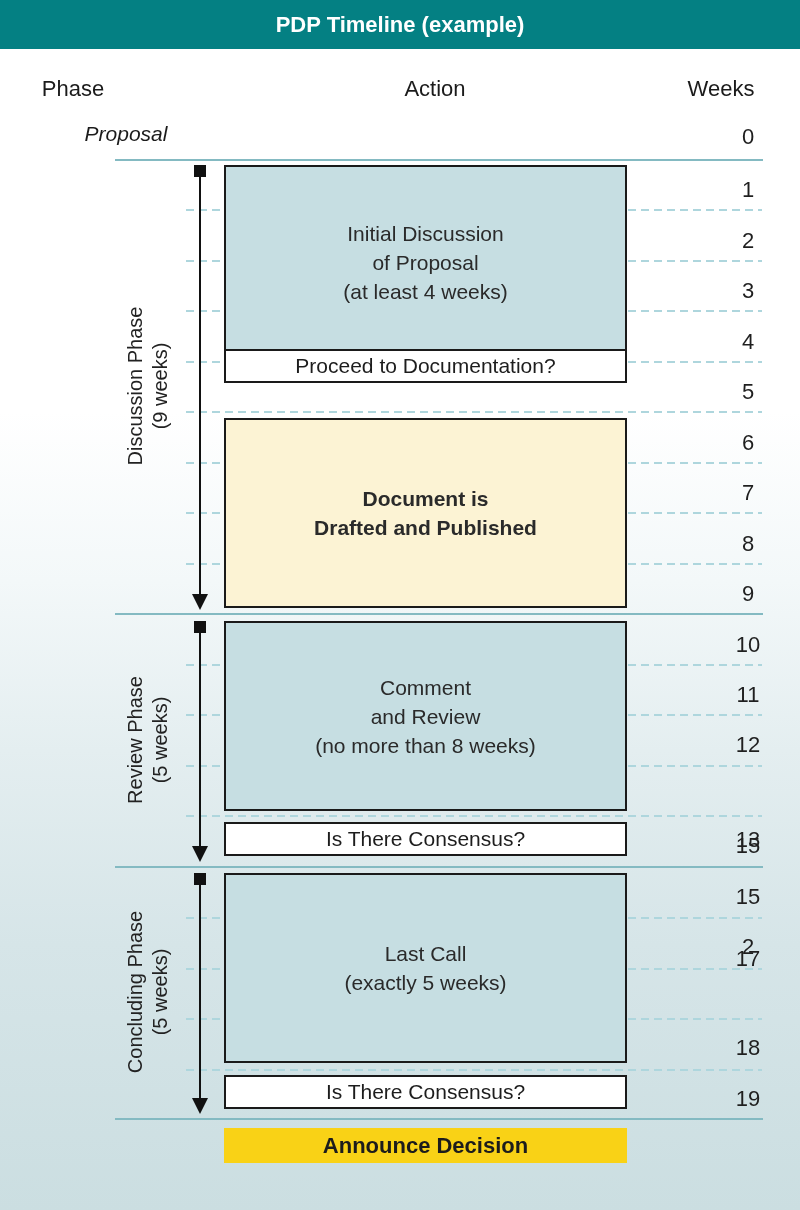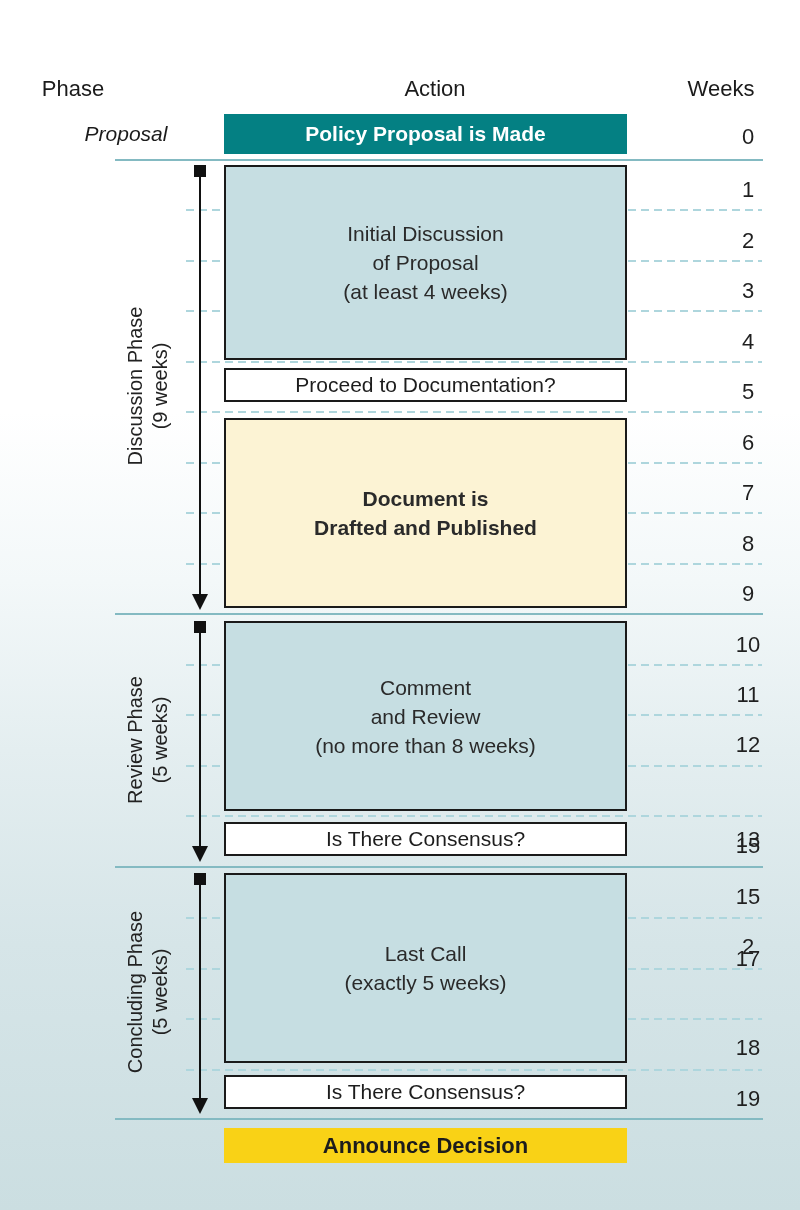--- a/index.html
+++ b/index.html
@@ -32,27 +32,29 @@
   .asq{position:absolute;left:194px;width:12px;height:12px;background:#111;z-index:2;}
   .aline{position:absolute;left:199px;width:2px;background:#111;z-index:2;}
   .ahead{position:absolute;left:192px;width:0;height:0;z-index:2;
     border-left:8px solid rgba(0,0,0,0);border-right:8px solid rgba(0,0,0,0);border-top:16px solid #111;}
 </style>
 </head>
 <body>
 
 <div class="canvas">
 
+  <div class="titlebar">
+    <span class="t">PDP Timeline (example)</span>
+  </div>
 
   <span class="colhdr" style="left:73px">Phase</span>
   <span class="colhdr" style="left:435px">Action</span>
   <span class="colhdr" style="left:721px">Weeks</span>
 
   <span class="proposal-label">Proposal</span>
-  <div class="tealbar">Policy Proposal is Made</div>
 
   <div class="pline" style="top:159px"></div>
   <div class="pline" style="top:613px"></div>
   <div class="pline" style="top:866px"></div>
   <div class="pline" style="top:1118px"></div>
 
   <div class="dash" style="top:209px"></div>
   <div class="dash" style="top:260px"></div>
   <div class="dash" style="top:310px"></div>
   <div class="dash" style="top:361px"></div>
@@ -106,21 +108,21 @@
   <div class="ahead" style="top:846px"></div>
 
   <div class="asq" style="top:873px"></div>
   <div class="aline" style="top:879px;height:221px"></div>
   <div class="ahead" style="top:1098px"></div>
 
   <div class="bigbox" style="top:165px;height:191px">Initial Discussion
 of Proposal
 (at least 4 weeks)</div>
 
-  <div class="smallbox" style="top:368px">Proceed to Documentation?</div>
+  <div class="smallbox" style="top:349px">Proceed to Documentation?</div>
 
   <div class="bigbox cream" style="top:418px;height:186px">Document is
 Drafted and Published</div>
 
   <div class="bigbox" style="top:621px;height:186px">Comment
 and Review
 (no more than 8 weeks)</div>
 
   <div class="smallbox" style="top:822px">Is There Consensus?</div>
 

